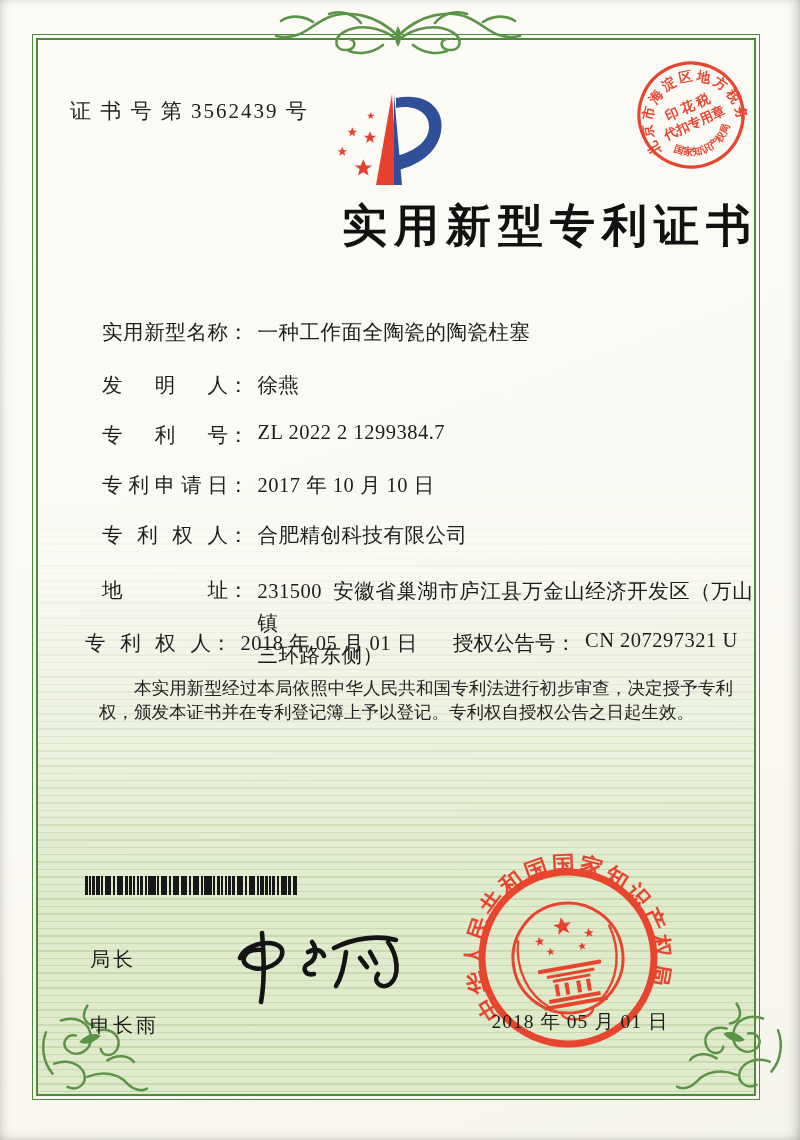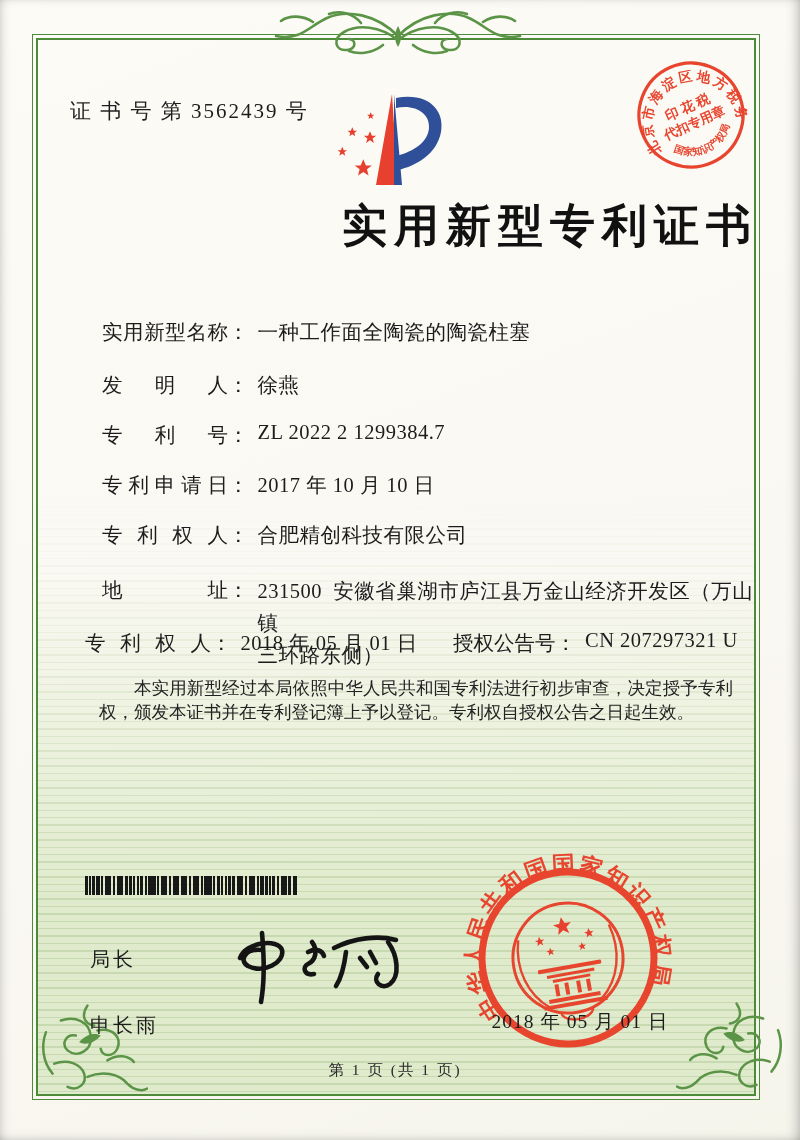--- a/index.html
+++ b/index.html
@@ -213,15 +213,14 @@
           <rect x="124" y="134" width="4" height="12"></rect>
           <rect x="84" y="148" width="52" height="4"></rect>
           <rect x="78" y="154" width="64" height="4"></rect>
         </g>
         <path d="M94,163 a16,9 0 0 0 32,0" fill="none" stroke="#e8452f" stroke-width="2.4"></path>
       </g>
     </g>
   </svg>
   <div class="seal-date">2018 年 05 月 01 日</div>
 
-  <div class="footer">第 1 页 (共 1 页)</div>
 
 </div>
 
 </body></html>

